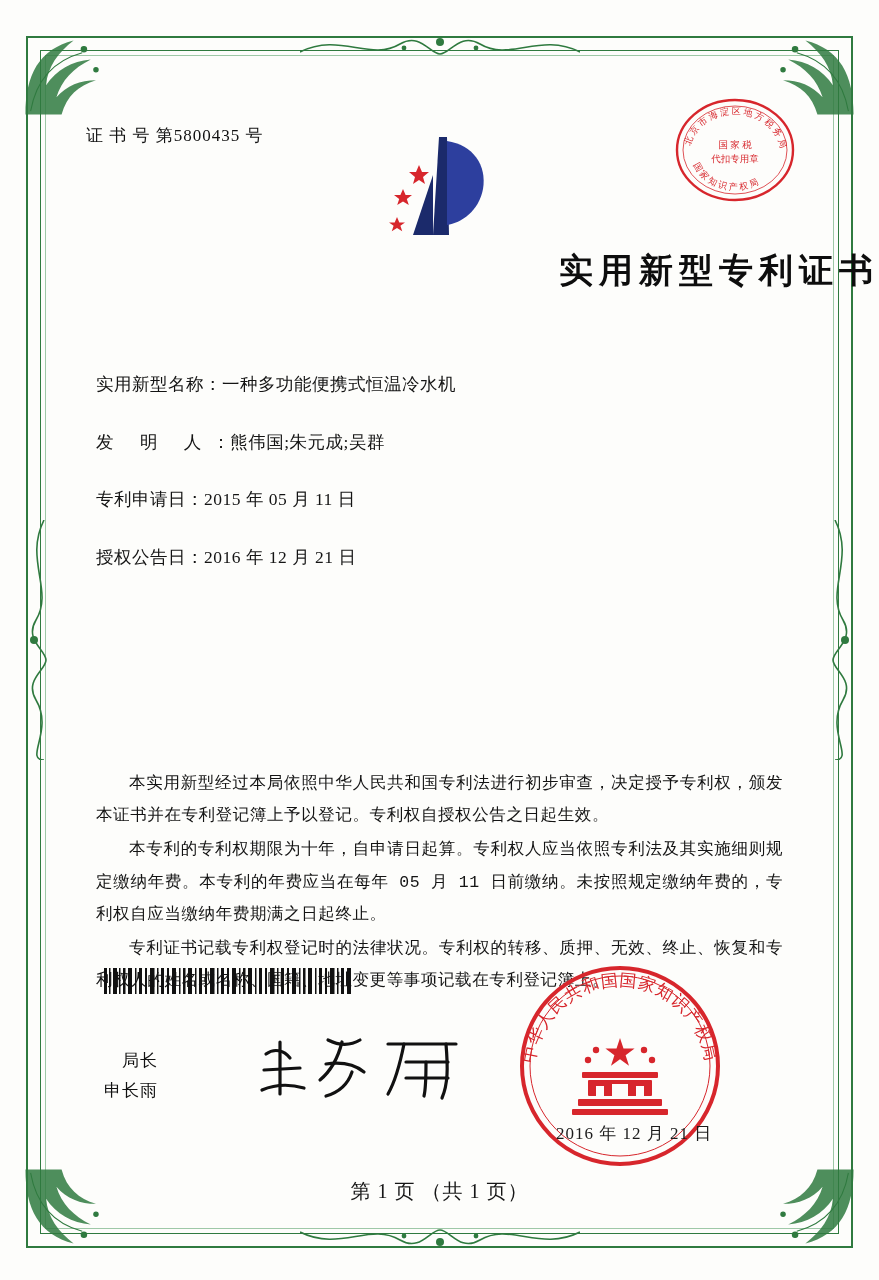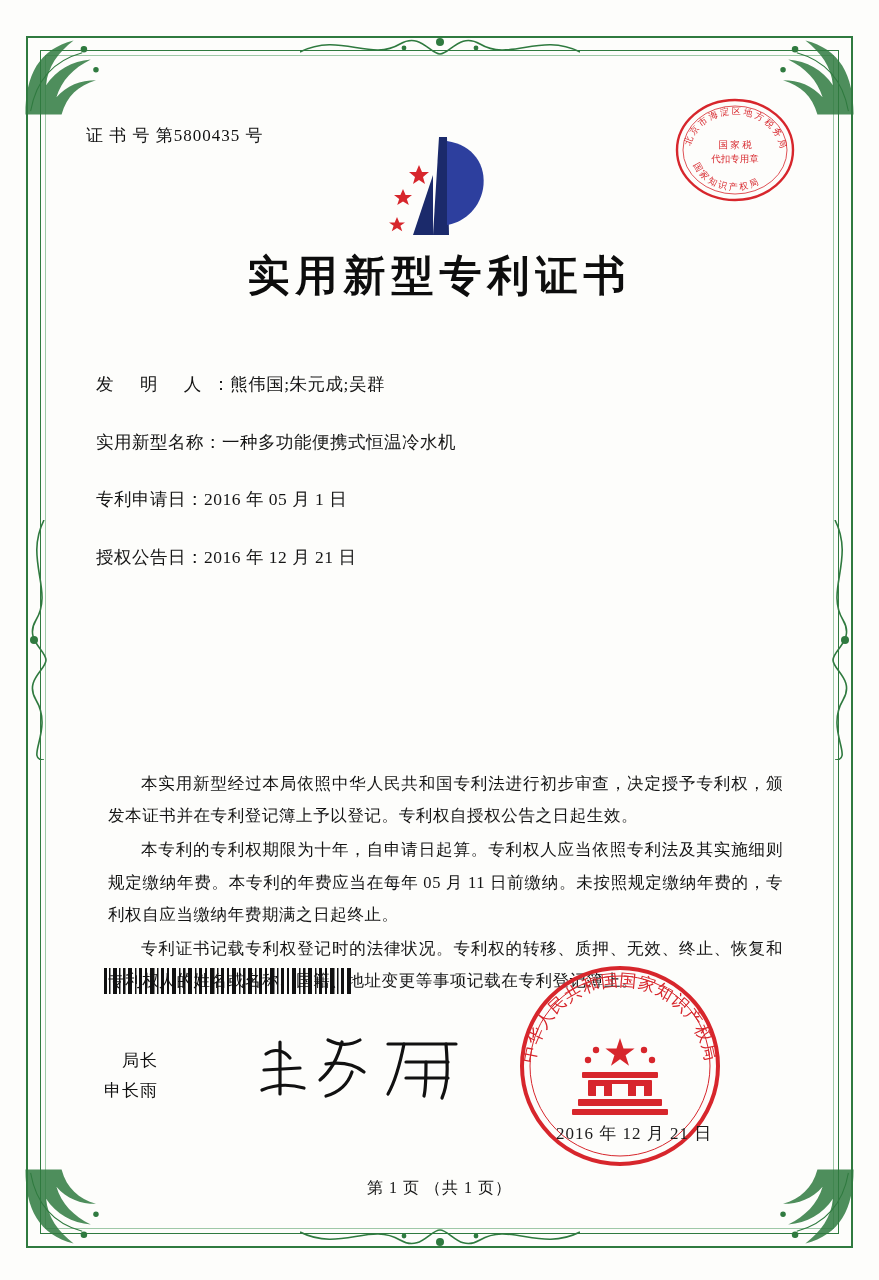--- a/index.html
+++ b/index.html
@@ -86,22 +86,22 @@
     width: 125px;
     height: 112px;
   }
   .logo svg { display: block; width: 100%; height: 100%; }
 
   .title {
     position: absolute;
     left: 0;
     right: 0;
     top: 248px;
-    text-align: center;
-    font-size: 42px;
+    text-align: right;
+    font-size: 34px;
     font-weight: bold;
     letter-spacing: 6px;
     font-family: "Liberation Serif", "DejaVu Serif", serif;
     color: #0d0d0d;
   }
 
   
   .oval-stamp {
     position: absolute;
     right: 82px;
@@ -140,22 +140,23 @@
     left: 96px;
     right: 96px;
     top: 768px;
     font-size: 16.5px;
     line-height: 1.95;
     text-align: justify;
     color: #141414;
     letter-spacing: 0.6px;
   }
   .body-text p {
-    margin: 0 0 2px 12px;
+    margin: 0 0 2px 0;
     text-indent: 33px;
+    font-family: Liberation Mono, monospace;
   }
 
   
   .barcode {
     position: absolute;
     left: 104px;
     top: 968px;
     width: 248px;
     height: 26px;
   }
@@ -199,21 +200,21 @@
     letter-spacing: 1px;
     color: #1b1b1b;
   }
 
   .page-footer {
     position: absolute;
     left: 0;
     right: 0;
     top: 1178px;
     text-align: center;
-    font-size: 16px;
+    font-size: 20px;
     letter-spacing: 1px;
     color: #161616;
   }
 </style>
 </head>
 <body>
 
 <div class="page">
 
   <div class="border-outer"></div>
@@ -312,27 +313,27 @@
       <text font-size="9" fill="#d7262c" font-family="'Liberation Serif',serif">
         <textPath href="#arcBot" startOffset="10%">国 家 知 识 产 权 局</textPath>
       </text>
     </svg>
   </div>
 
   <div class="title">实用新型专利证书</div>
 
   <div class="fields">
     <div class="field">
+      <span class="lab">实用新型名称</span><span>：</span><span class="val">一种多功能便携式恒温冷水机</span>
+    </div>
+    <div class="field">
       <span class="lab lab-spread-4">发    明    人</span><span>：</span><span class="val">熊伟国;朱元成;吴群</span>
     </div>
     <div class="field">
-      <span class="lab">实用新型名称</span><span>：</span><span class="val">一种多功能便携式恒温冷水机</span>
-    </div>
-    <div class="field">
-      <span class="lab">专利申请日</span><span>：</span><span class="val">2016 年 05 月 1 日</span>
+      <span class="lab">专利申请日</span><span>：</span><span class="val">2015 年 05 月 11 日</span>
     </div>
     <div class="field">
       <span class="lab">授权公告日</span><span>：</span><span class="val">2016 年 12 月 21 日</span>
     </div>
   </div>
 
   <div class="body-text">
     <p>本实用新型经过本局依照中华人民共和国专利法进行初步审查，决定授予专利权，颁发本证书并在专利登记簿上予以登记。专利权自授权公告之日起生效。</p>
     <p>本专利的专利权期限为十年，自申请日起算。专利权人应当依照专利法及其实施细则规定缴纳年费。本专利的年费应当在每年 05 月 11 日前缴纳。未按照规定缴纳年费的，专利权自应当缴纳年费期满之日起终止。</p>
     <p>专利证书记载专利权登记时的法律状况。专利权的转移、质押、无效、终止、恢复和专利权人的姓名或名称、国籍、地址变更等事项记载在专利登记簿上。</p>

